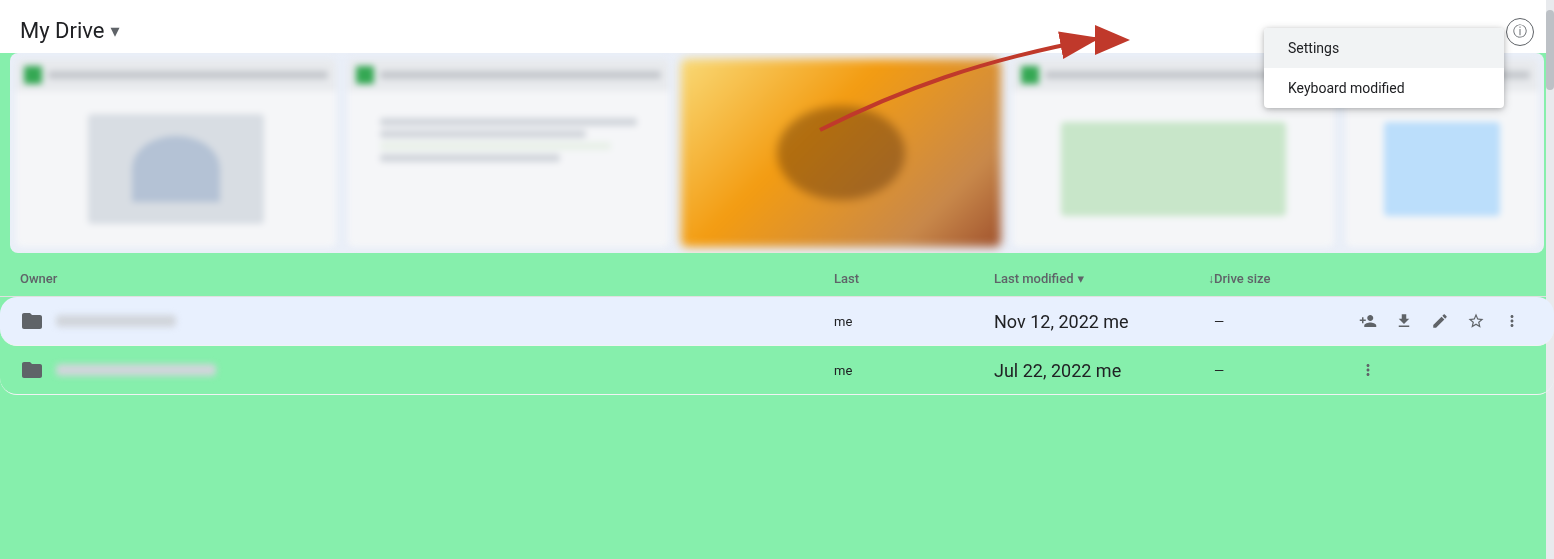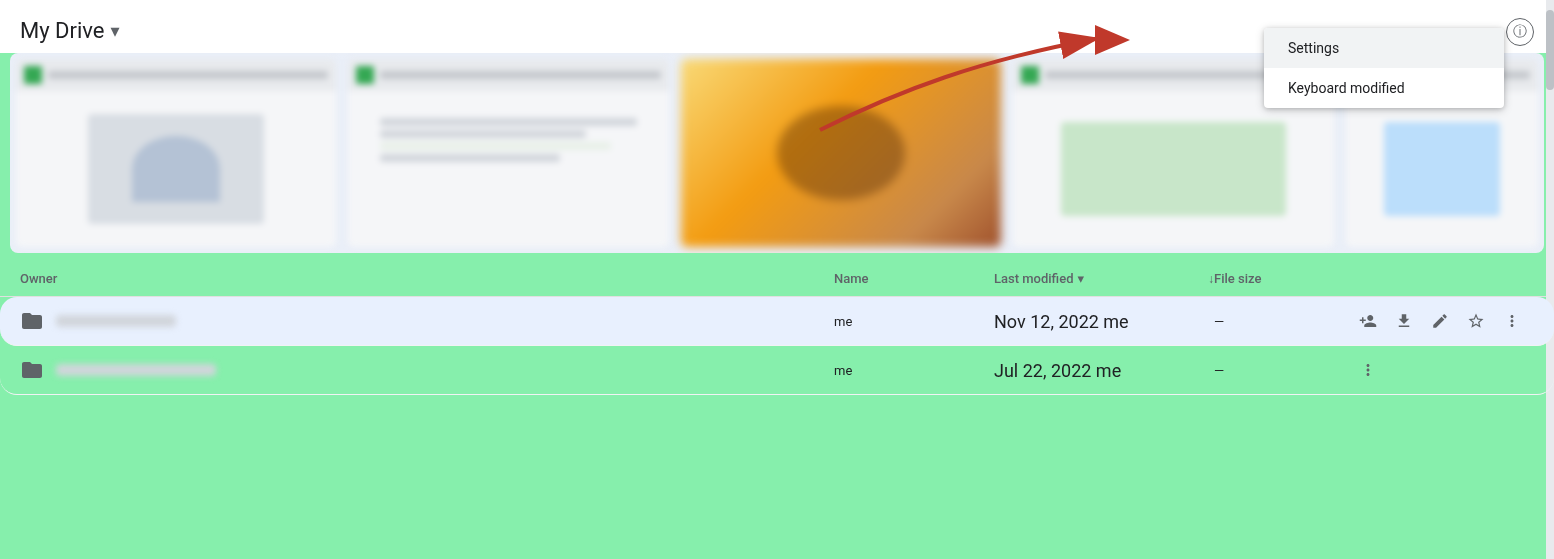--- a/index.html
+++ b/index.html
@@ -369,29 +369,29 @@
             <div style="width:60%;height:60%;background:#bbdefb;border-radius:4px;"></div>
           </div>
         </div>
       </div>
 
     </div>
   </div>
 
   <div class="file-list-header">
     <div class="col-name">Owner</div>
-    <div class="col-owner">Name</div>
+    <div class="col-owner">Last</div>
     <div class="col-modified">
       <span class="sort-arrow">
         <span>Last modified</span>
         <span>▾</span>
       </span>
       <span class="down-arrow">↓</span>
     </div>
-    <div class="col-size">File size</div>
+    <div class="col-size">Drive size</div>
     <div class="col-actions"></div>
   </div>
 
   <div class="file-row file-row-active">
     <div class="col-name" style="display:flex;align-items:center;">
       <svg class="folder-icon" viewBox="0 0 24 24" fill="#5f6368">
           <path d="M10 4H4c-1.1 0-2 .9-2 2v12c0 1.1.9 2 2 2h16c1.1 0 2-.9 2-2V8c0-1.1-.9-2-2-2h-8l-2-2z"></path>
         </svg>
       <div class="file-name-blurred"></div>
     </div>

